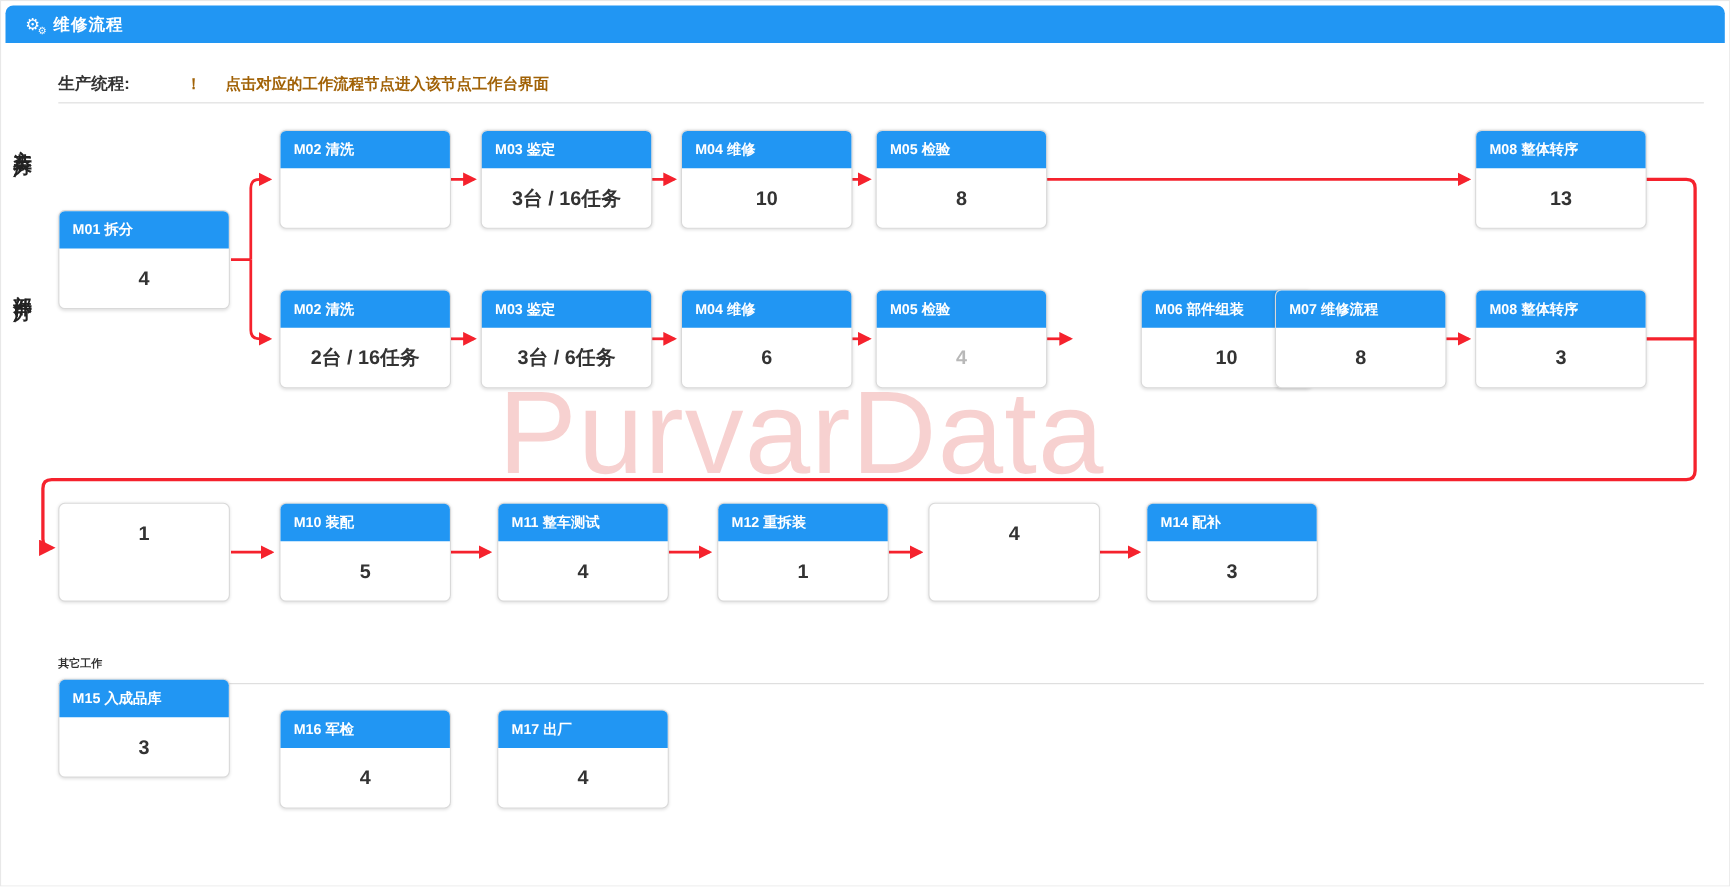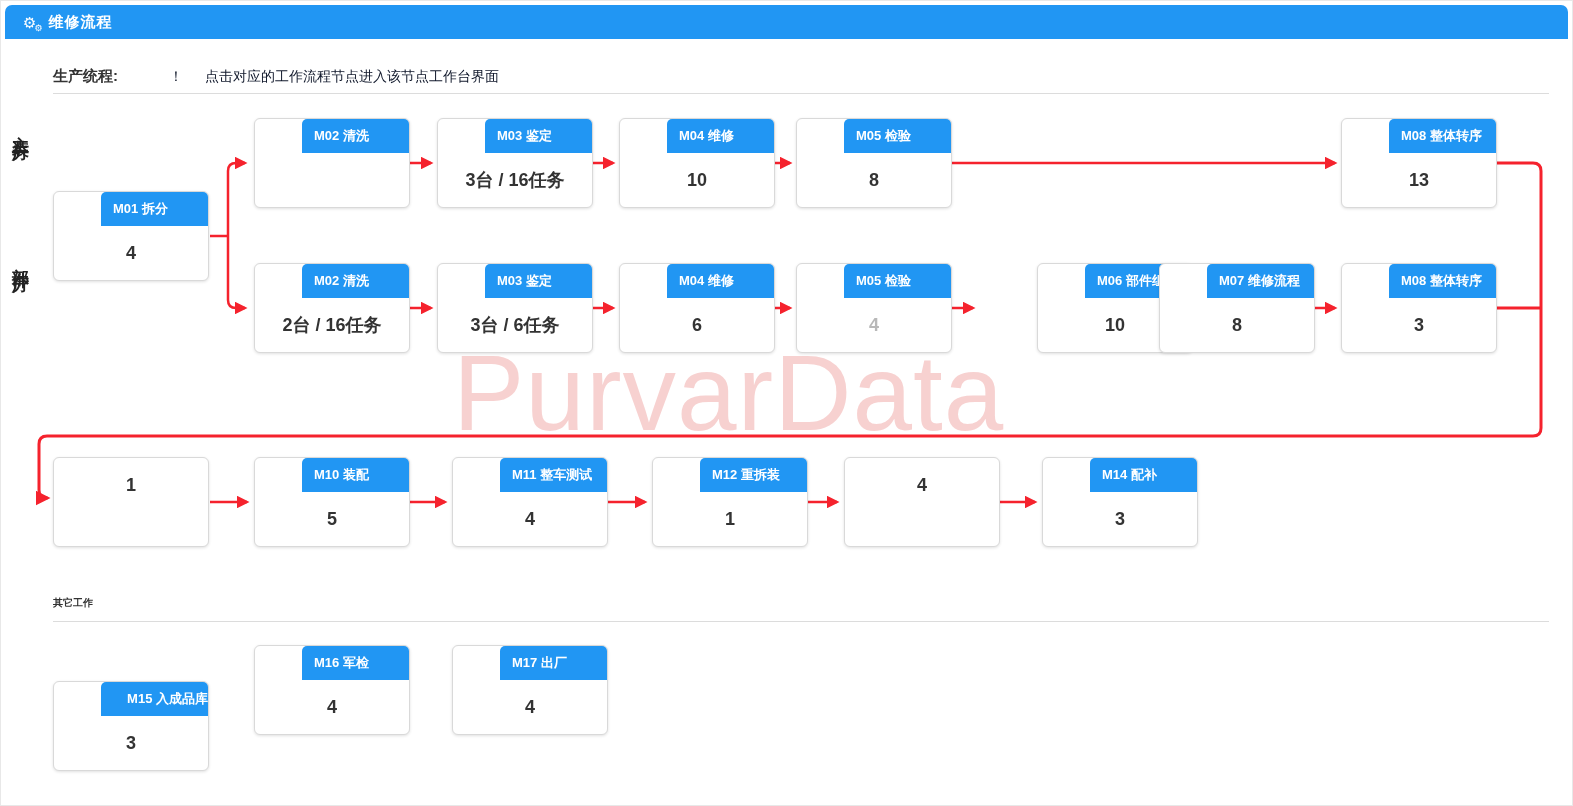--- a/index.html
+++ b/index.html
@@ -4,33 +4,33 @@
 <style>
   html,body{margin:0;padding:0;background:#fff;font-family:"Liberation Sans","DejaVu Sans",sans-serif;}
   .page{position:relative;width:1573px;height:806px;background:#fff;border:1px solid #e8e8e8;box-sizing:border-box;overflow:hidden;}
   
   .topbar{position:absolute;left:4px;top:4px;width:1563px;height:34px;background:#2196F3;border-radius:7px 7px 0 0;display:flex;align-items:center;color:#fff;box-sizing:border-box;padding-left:18px;}
   .gear{position:relative;font-size:15px;line-height:1;margin-right:12px;}
   .gear-small{position:absolute;right:-6px;bottom:-3px;font-size:9px;}
   .topbar-title{font-size:15px;font-weight:bold;letter-spacing:1px;}
   
   .subhead-label{position:absolute;left:52px;top:66px;font-size:15px;font-weight:bold;color:#333;}
-  .hint{position:absolute;left:168px;top:67px;font-size:14px;font-weight:normal;color:#0f172a;}
+  .hint{position:absolute;left:168px;top:67px;font-size:14px;font-weight:bold;color:#a16207;}
   .hint-bang{display:inline-block;margin-right:22px;}
   .divider{position:absolute;left:52px;width:1496px;height:0;border-top:1px solid #dcdcdc;}
   .divider-top{top:92px;}
   .divider-other{top:620px;}
   .other-label{position:absolute;left:52px;top:595px;font-size:10px;font-weight:bold;color:#333;}
   
   .vlabel{position:absolute;left:6px;width:26px;writing-mode:vertical-rl;text-orientation:upright;font-size:17px;font-weight:bold;color:#222;letter-spacing:3px;line-height:26px;}
   .vlabel-main{top:122px;}
   .vlabel-parts{top:254px;}
   
   .node{position:absolute;width:156px;height:90px;background:#fff;border:1px solid #d9d9d9;border-radius:6px;box-shadow:0 1px 3px rgba(0,0,0,.12);box-sizing:border-box;cursor:pointer;}
-  .node-header{height:34px;line-height:34px;background:#2196F3;color:#fff;font-size:13px;font-weight:bold;padding-left:12px;border-radius:5px 5px 0 0;box-sizing:border-box;white-space:nowrap;overflow:hidden;margin-left:47px;}
+  .node-header{height:34px;line-height:34px;background:#2196F3;color:#fff;font-size:13px;font-weight:bold;padding-left:12px;border-radius:5px 5px 0 0;box-sizing:border-box;white-space:nowrap;overflow:hidden;}
   .node-body{height:54px;display:flex;align-items:center;justify-content:center;}
   .node-value{font-size:18px;font-weight:bold;color:#333;}
   .node-value.muted{color:#b8b8b8;}
   
   .connectors{position:absolute;left:0;top:0;width:1573px;height:806px;pointer-events:none;}
   
   .watermark{position:absolute;left:452px;top:330px;font-size:107px;font-weight:400;color:rgba(224,86,82,0.27);white-space:nowrap;pointer-events:none;letter-spacing:1px;}
 </style>
 </head>
 <body>
@@ -195,21 +195,21 @@
   <div class="node" style="left:1041px;top:456px;">
     <div class="node-header">M14 配补</div>
     <div class="node-body">
         <span class="node-value">3</span>
       </div>
   </div>
 
   <div class="other-label">其它工作</div>
   <div class="divider divider-other"></div>
 
-  <div class="node" style="left:52px;top:680px;text-align:right;">
+  <div class="node" style="left:52px;top:616px;">
     <div class="node-header">M15 入成品库</div>
     <div class="node-body">
         <span class="node-value">3</span>
       </div>
   </div>
   <div class="node" style="left:253px;top:644px;">
     <div class="node-header">M16 军检</div>
     <div class="node-body">
         <span class="node-value">4</span>
       </div>

